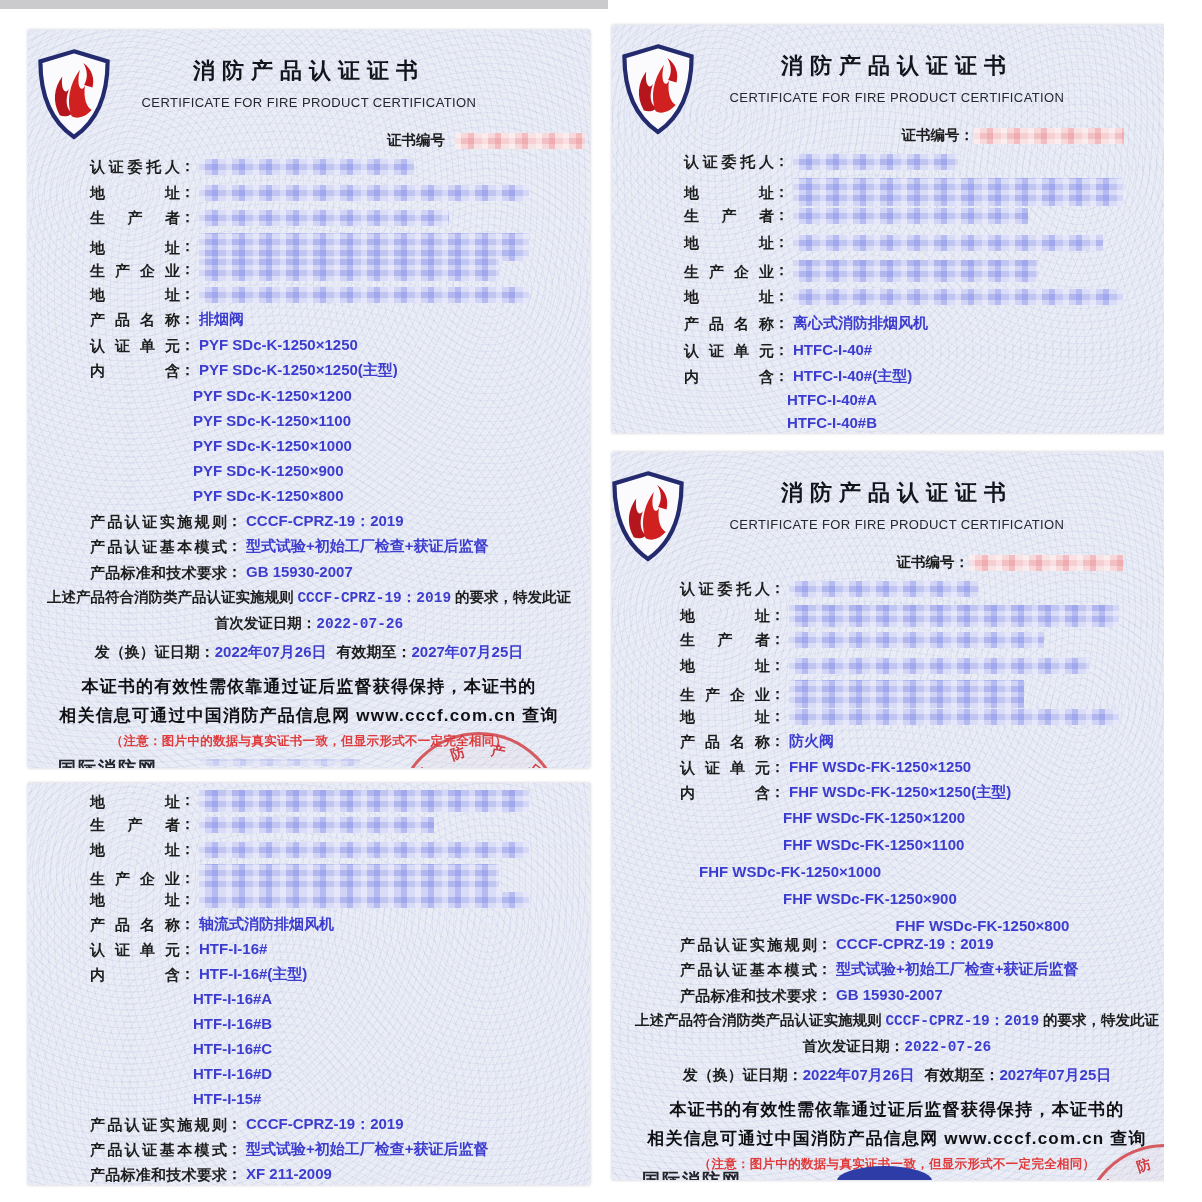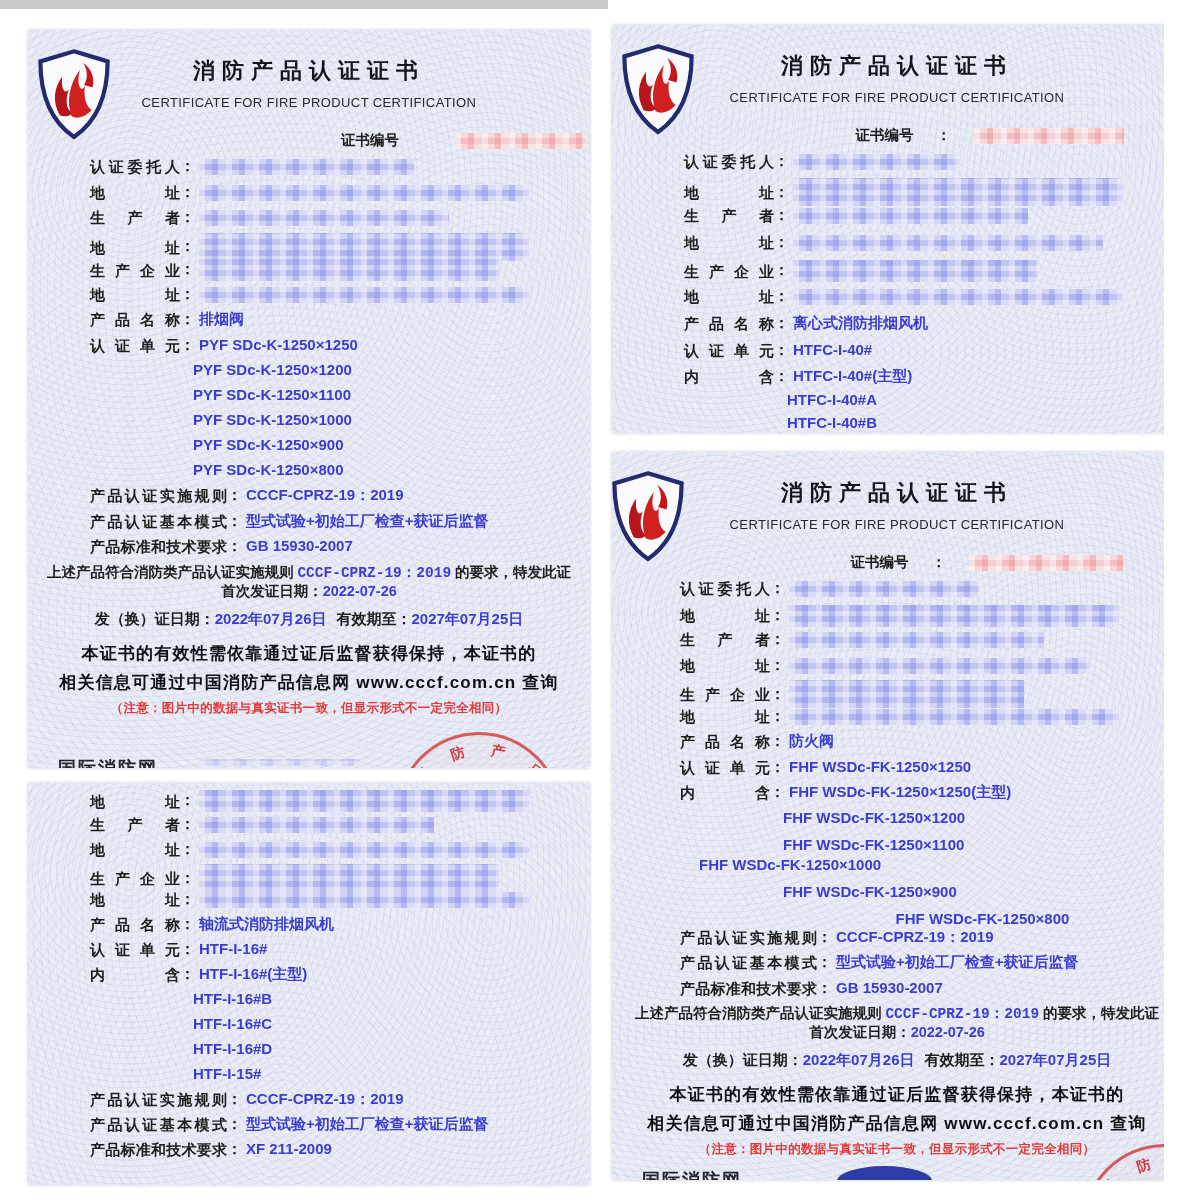--- a/index.html
+++ b/index.html
@@ -13,21 +13,21 @@
     background:
       repeating-radial-gradient(circle at 18% 22%,rgba(125,140,195,.10) 0 1.2px,transparent 1.2px 6px),
       repeating-radial-gradient(circle at 82% 35%,rgba(125,140,195,.09) 0 1.2px,transparent 1.2px 7px),
       repeating-radial-gradient(circle at 45% 80%,rgba(125,140,195,.08) 0 1.2px,transparent 1.2px 8px);}
   .cert>*{position:relative;}
 
   .logo{position:absolute;left:4px;top:16px;width:84px;height:98px;}
   .title{margin:26px 0 0 0;text-align:center;font-size:22px;font-weight:700;letter-spacing:7px;color:#14141c;}
   .subtitle{margin-top:9px;text-align:center;font-size:13px;letter-spacing:.4px;color:#26262e;font-weight:400;}
 
-  .certno{display:flex;justify-content:flex-end;align-items:center;margin-top:21px;font-size:14.5px;font-weight:700;color:#1d1d1d;gap:23px;}
+  .certno{display:flex;justify-content:flex-end;align-items:center;margin-top:21px;font-size:14.5px;font-weight:700;color:#1d1d1d;}
   .certno .gap{width:10px;}
 
   .fields{margin-top:8px;}
   .fr{height:16px;line-height:16px;margin-bottom:9.5px;white-space:nowrap;font-size:15px;}
   .fl{display:inline-block;width:90px;text-align:justify;text-align-last:justify;font-weight:700;color:#1d1d1d;vertical-align:middle;}
   .fl2{width:137px;}
   .co{font-weight:700;color:#1d1d1d;margin-right:4px;}
   .bv{color:#3c3ccf;font-weight:700;}
   .bk{color:#1d1d1d;font-weight:700;}
 
@@ -40,21 +40,21 @@
     background-image:
       repeating-linear-gradient(90deg,rgba(255,255,255,.5) 0 6px,rgba(255,255,255,0) 6px 13px,rgba(235,145,150,.4) 13px 19px,rgba(255,255,255,.25) 19px 27px),
       repeating-linear-gradient(0deg,rgba(255,255,255,.3) 0 5px,rgba(235,160,165,.25) 5px 11px);}
   .m2{height:28px;margin-top:-2px;}
   .m22{height:22px;margin-top:-1px;}
 
   .mrow{margin:0 0 9px 103px;font-size:15px;height:16px;line-height:16px;}
   .center{text-align:center;font-size:14.5px;line-height:18px;}
   .stmt{margin-top:2px;font-family:Liberation Mono, monospace;}
   .stmt .bv{margin:0 4px;}
-  .fi{}
+  .fi{margin-top:8px;font-family:Liberation Mono, monospace;}
   .iss{margin-top:10px;font-size:15px;}
   .iss .sp{margin-left:10px;}
   .agnote{margin-top:10px;}
   .v1{font-size:17px;font-weight:700;letter-spacing:1.2px;color:#101014;margin-top:17px;}
   .v2{margin-top:11px;}
   .rnote{color:#e03a3a;font-size:12.5px;font-weight:700;letter-spacing:.3px;margin-top:7px;}
 
   .clip{position:absolute;left:30px;bottom:0;height:10px;overflow:hidden;font-size:18px;font-weight:700;color:#23232b;letter-spacing:2px;line-height:20px;}
   .clipmos{position:absolute;left:172px;bottom:2px;height:7px;width:160px;opacity:.55;}
 
@@ -85,20 +85,21 @@
     </div>
     <div class="fields" style="padding-left:62px;">
       <div class="fr"><span class="fl">认证委托人</span><span class="co">：</span><span class="mosaic" style="width:215px;"></span></div>
       <div class="fr"><span class="fl">地址</span><span class="co">：</span><span class="mosaic" style="width:330px;"></span></div>
       <div class="fr"><span class="fl">生产者</span><span class="co">：</span><span class="mosaic" style="width:250px;"></span></div>
       <div class="fr"><span class="fl">地址</span><span class="co">：</span><span class="mosaic m2" style="width:330px;"></span></div>
       <div class="fr"><span class="fl">生产企业</span><span class="co">：</span><span class="mosaic m22" style="width:300px;"></span></div>
       <div class="fr"><span class="fl">地址</span><span class="co">：</span><span class="mosaic" style="width:330px;"></span></div>
       <div class="fr"><span class="fl">产品名称</span><span class="co">：</span><span class="bv">排烟阀</span></div>
       <div class="fr"><span class="fl">认证单元</span><span class="co">：</span><span class="bv">PYF SDc-K-1250×1250</span></div>
+      <div class="fr"><span class="fl">内含</span><span class="co">：</span><span class="bv">PYF SDc-K-1250×1250(主型)</span></div>
       <div class="mrow"><span class="bv">PYF SDc-K-1250×1200</span></div>
       <div class="mrow"><span class="bv">PYF SDc-K-1250×1100</span></div>
       <div class="mrow"><span class="bv">PYF SDc-K-1250×1000</span></div>
       <div class="mrow"><span class="bv">PYF SDc-K-1250×900</span></div>
       <div class="mrow"><span class="bv">PYF SDc-K-1250×800</span></div>
       <div class="fr"><span class="fl fl2">产品认证实施规则</span><span class="co">：</span><span class="bv">CCCF-CPRZ-19：2019</span></div>
       <div class="fr"><span class="fl fl2">产品认证基本模式</span><span class="co">：</span><span class="bv">型式试验+初始工厂检查+获证后监督</span></div>
       <div class="fr"><span class="fl fl2">产品标准和技术要求</span><span class="co">：</span><span class="bv">GB 15930-2007</span></div>
     </div>
     <div class="center stmt"><span class="bk">上述产品符合消防类产品认证实施规则</span><span class="bv">CCCF-CPRZ-19：2019</span><span class="bk">的要求，特发此证</span></div>
@@ -120,20 +121,21 @@
   <section class="cert" style="left:28px;top:783px;width:562px;height:402px;">
     <div class="fields" style="padding-left:62px;margin-top:8px;">
       <div class="fr" style="margin-bottom:9px;"><span class="fl">地址</span><span class="co">：</span><span class="mosaic m22" style="width:330px;"></span></div>
       <div class="fr" style="margin-bottom:9px;"><span class="fl">生产者</span><span class="co">：</span><span class="mosaic" style="width:235px;"></span></div>
       <div class="fr" style="margin-bottom:9px;"><span class="fl">地址</span><span class="co">：</span><span class="mosaic" style="width:330px;"></span></div>
       <div class="fr" style="margin-bottom:9px;"><span class="fl">生产企业</span><span class="co">：</span><span class="mosaic m2" style="width:300px;"></span></div>
       <div class="fr" style="margin-bottom:9px;"><span class="fl">地址</span><span class="co">：</span><span class="mosaic" style="width:330px;"></span></div>
       <div class="fr" style="margin-bottom:9px;"><span class="fl">产品名称</span><span class="co">：</span><span class="bv">轴流式消防排烟风机</span></div>
       <div class="fr" style="margin-bottom:9px;"><span class="fl">认证单元</span><span class="co">：</span><span class="bv">HTF-I-16#</span></div>
       <div class="fr" style="margin-bottom:9px;"><span class="fl">内含</span><span class="co">：</span><span class="bv">HTF-I-16#(主型)</span></div>
+      <div class="mrow"><span class="bv">HTF-I-16#A</span></div>
       <div class="mrow"><span class="bv">HTF-I-16#B</span></div>
       <div class="mrow"><span class="bv">HTF-I-16#C</span></div>
       <div class="mrow"><span class="bv">HTF-I-16#D</span></div>
       <div class="mrow"><span class="bv">HTF-I-15#</span></div>
       <div class="fr" style="margin-bottom:9px;"><span class="fl fl2">产品认证实施规则</span><span class="co">：</span><span class="bv">CCCF-CPRZ-19：2019</span></div>
       <div class="fr" style="margin-bottom:9px;"><span class="fl fl2">产品认证基本模式</span><span class="co">：</span><span class="bv">型式试验+初始工厂检查+获证后监督</span></div>
       <div class="fr"><span class="fl fl2">产品标准和技术要求</span><span class="co">：</span><span class="bv">XF 211-2009</span></div>
     </div>
   </section>
 
@@ -185,21 +187,21 @@
       <div class="fr"><span class="fl">认证委托人</span><span class="co">：</span><span class="mosaic" style="width:190px;"></span></div>
       <div class="fr"><span class="fl">地址</span><span class="co">：</span><span class="mosaic m22" style="width:330px;"></span></div>
       <div class="fr"><span class="fl">生产者</span><span class="co">：</span><span class="mosaic" style="width:255px;"></span></div>
       <div class="fr"><span class="fl">地址</span><span class="co">：</span><span class="mosaic" style="width:300px;"></span></div>
       <div class="fr"><span class="fl">生产企业</span><span class="co">：</span><span class="mosaic m2" style="width:235px;"></span></div>
       <div class="fr"><span class="fl">地址</span><span class="co">：</span><span class="mosaic" style="width:330px;"></span></div>
       <div class="fr"><span class="fl">产品名称</span><span class="co">：</span><span class="bv">防火阀</span></div>
       <div class="fr"><span class="fl">认证单元</span><span class="co">：</span><span class="bv">FHF WSDc-FK-1250×1250</span></div>
       <div class="fr"><span class="fl">内含</span><span class="co">：</span><span class="bv">FHF WSDc-FK-1250×1250(主型)</span></div>
       <div class="mrow" style="margin-bottom:11px;"><span class="bv">FHF WSDc-FK-1250×1200</span></div>
-      <div class="mrow" style="margin-bottom:4px;"><span class="bv">FHF WSDc-FK-1250×1100</span></div>
+      <div class="mrow" style="margin-bottom:11px;"><span class="bv">FHF WSDc-FK-1250×1100</span></div>
       <div class="mrow" style="margin-bottom:11px;margin-left:19px;"><span class="bv">FHF WSDc-FK-1250×1000</span></div>
       <div class="mrow" style="margin-bottom:11px;"><span class="bv">FHF WSDc-FK-1250×900</span></div>
       <div class="mrow" style="margin-bottom:2px;text-align:center;"><span class="bv">FHF WSDc-FK-1250×800</span></div>
       <div class="fr"><span class="fl fl2">产品认证实施规则</span><span class="co">：</span><span class="bv">CCCF-CPRZ-19：2019</span></div>
       <div class="fr"><span class="fl fl2">产品认证基本模式</span><span class="co">：</span><span class="bv">型式试验+初始工厂检查+获证后监督</span></div>
       <div class="fr"><span class="fl fl2">产品标准和技术要求</span><span class="co">：</span><span class="bv">GB 15930-2007</span></div>
     </div>
     <div class="center stmt"><span class="bk">上述产品符合消防类产品认证实施规则</span><span class="bv">CCCF-CPRZ-19：2019</span><span class="bk">的要求，特发此证</span></div>
     <div class="center fi"><span class="bk">首次发证日期</span><span class="bk">：</span><span class="bv">2022-07-26</span></div>
     <div class="center iss"><span class="bk">发（换）证日期</span><span class="bk">：</span><span class="bv">2022年07月26日</span><span class="bk sp">有效期至</span><span class="bk">：</span><span class="bv">2027年07月25日</span></div>

